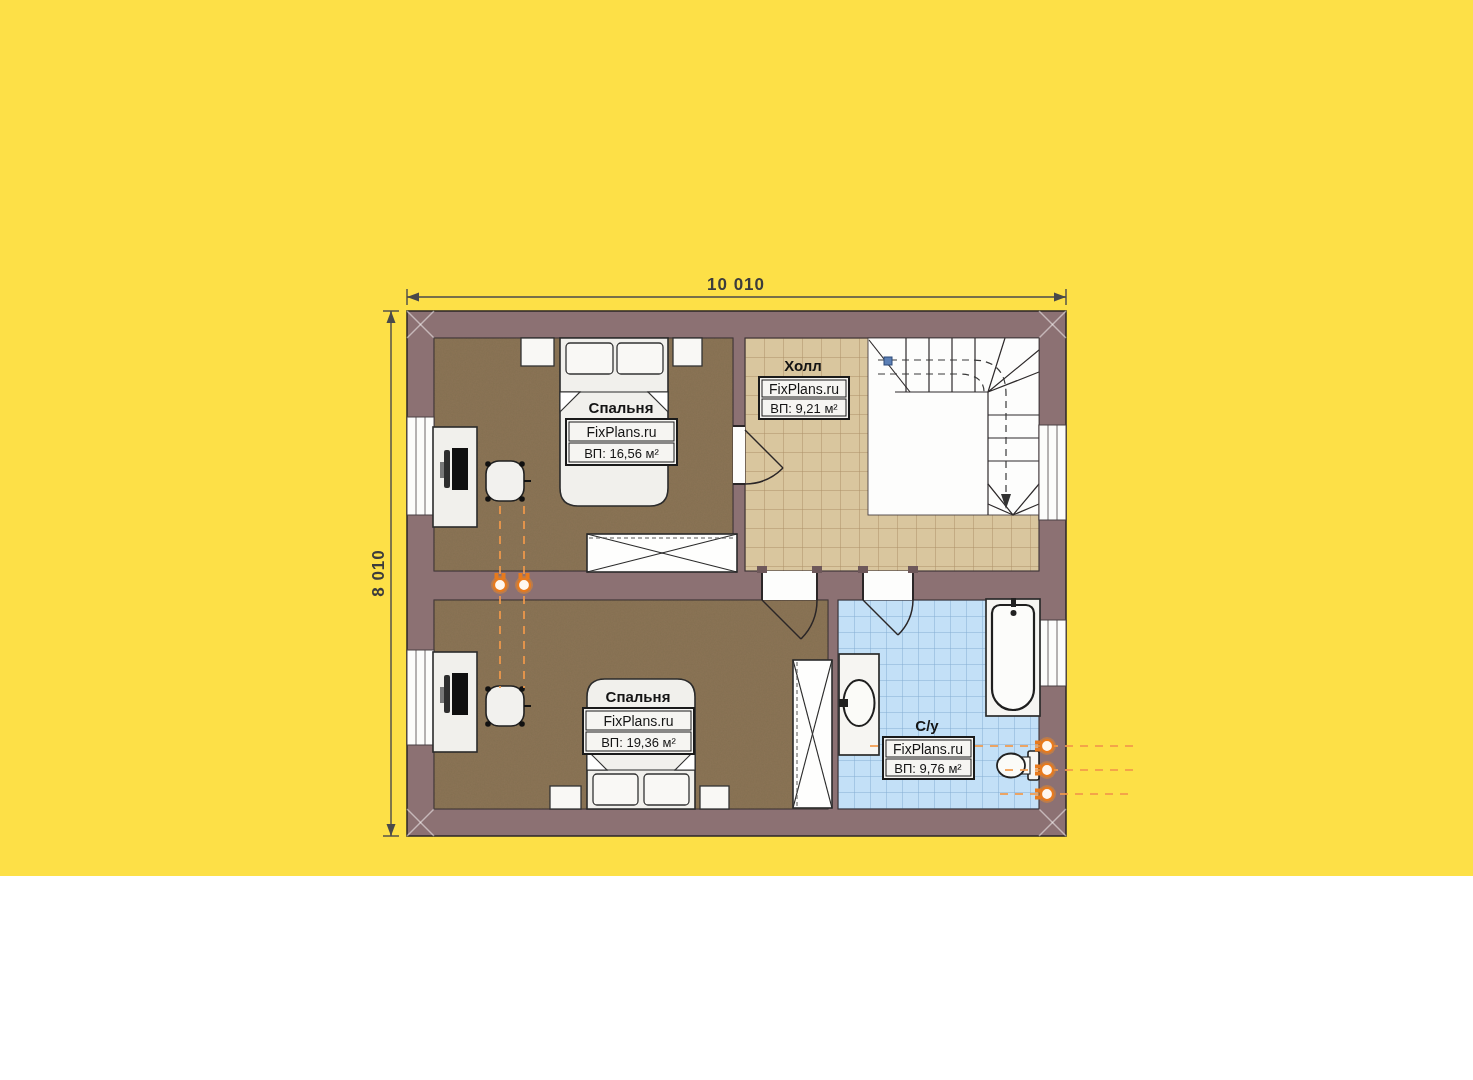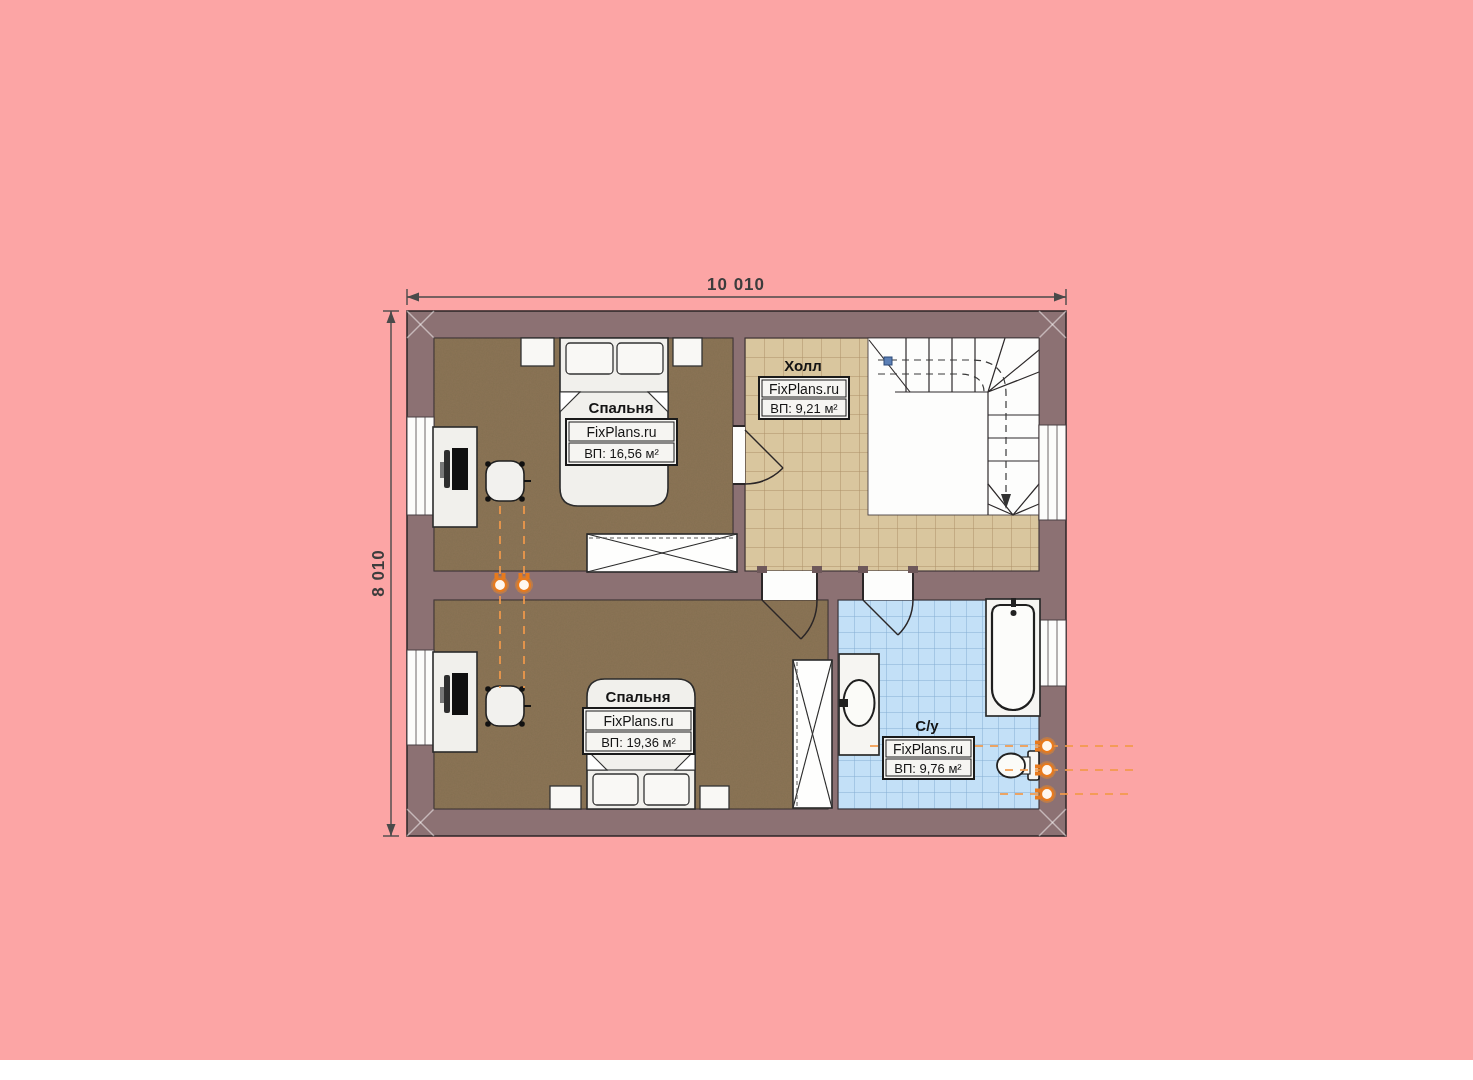--- a/index.html
+++ b/index.html
@@ -1,16 +1,16 @@
 <!DOCTYPE html>
 <html><head>
 <meta charset="utf-8">
 <style>
   html,body{margin:0;padding:0;background:#ffffff;}
-  .stage{position:relative;width:1473px;height:1060px;background:#fca5a5;overflow:hidden;
+  .stage{position:relative;width:1473px;height:876px;background:#fde047;overflow:hidden;
          font-family:"Liberation Sans", sans-serif;}
   svg{position:absolute;left:0;top:0;}
   .dim-line{stroke:#4a4a4a;stroke-width:1.4;fill:none;}
   .dim-text{font-size:17px;font-weight:bold;fill:#3c3c3c;letter-spacing:1px;}
   .corner-x{stroke:rgba(255,255,255,0.5);stroke-width:1.4;}
   .floor{stroke:#3a3134;stroke-width:1.1;}
   .window-glass{fill:#fcfcfb;stroke:#4a4144;stroke-width:1;}
   .mullion{stroke:#4a4144;stroke-width:0.8;}
   .furn{fill:#f1f0ec;stroke:#2b2b2b;stroke-width:1.6;}
   .furn-light{fill:#f9f8f5;stroke:#333;stroke-width:1.3;}

